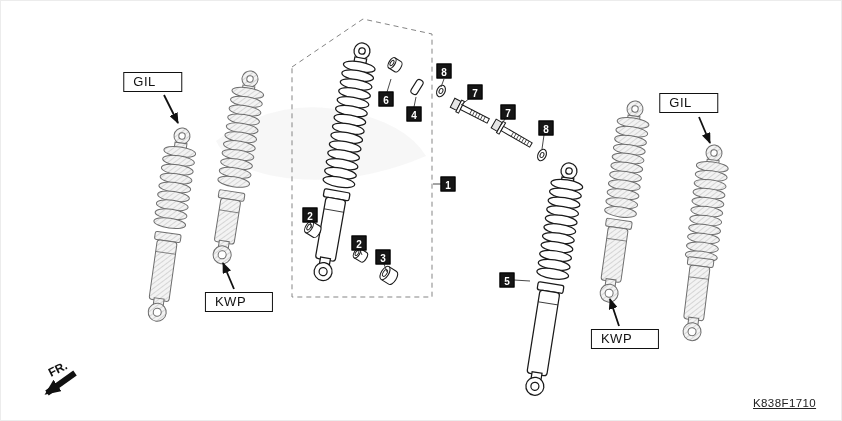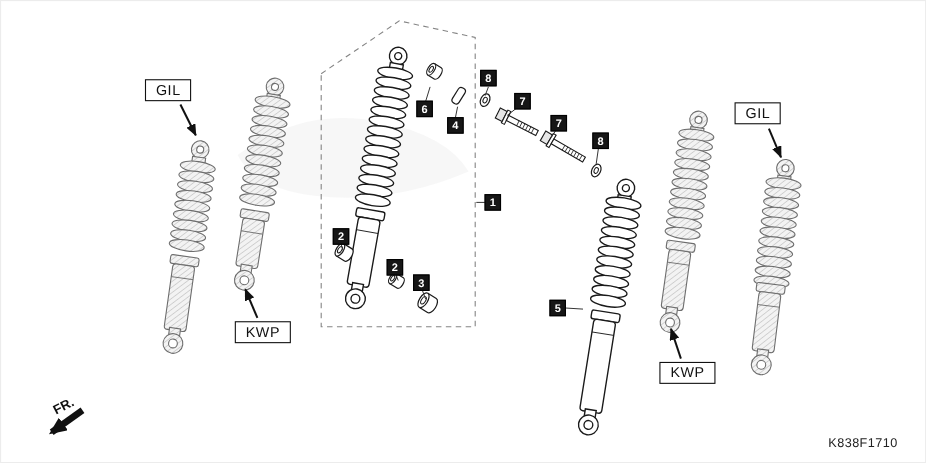--- a/index.html
+++ b/index.html
@@ -7,25 +7,25 @@
   .stage { position:relative; width:842px; height:421px; background:#fff; overflow:hidden; border:1px solid #ececec; }
   .stage > svg { position:absolute; left:0; top:0; }
   #overlay { position:absolute; left:0; top:0; width:100%; height:100%; pointer-events:none; }
   .callout {
     position:absolute; width:15px; height:15px; background:#161616; color:#fff;
     font-size:10px; font-weight:bold; line-height:15px; text-align:center;
     transform:translate(-50%,-50%); border:1px solid #000;
   }
   .plabel {
     position:absolute; transform:translate(-50%,-50%); background:#fff;
-    border:1.6px solid #111; padding:1px 9px 2px 9px; font-size:13px; color:#111;
+    border:1.6px solid #111; padding:1px 26px 2px 9px; font-size:13px; color:#111;
     letter-spacing:.5px; white-space:nowrap;
   }
   .code {
-    position:absolute; left:752px; top:396px; font-size:11.5px; color:#222; letter-spacing:.4px;
+    position:absolute; left:752px; top:396px; font-size:11.5px; color:#222; letter-spacing:.4px;text-decoration:underline;
   }
 </style>
 </head>
 <body>
 
 <div class="stage">
 
   <svg width="842" height="421" viewBox="0 0 842 421">
     <defs>
       <pattern id="hatchP" width="4" height="4" patternUnits="userSpaceOnUse" patternTransform="rotate(45)">

